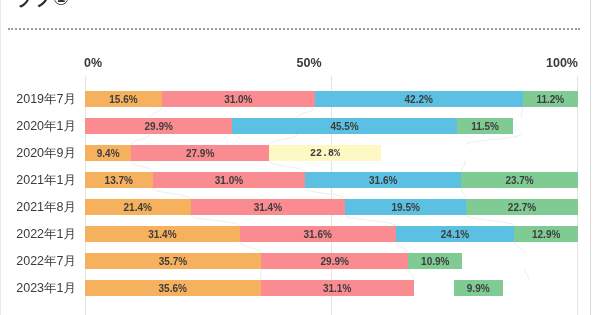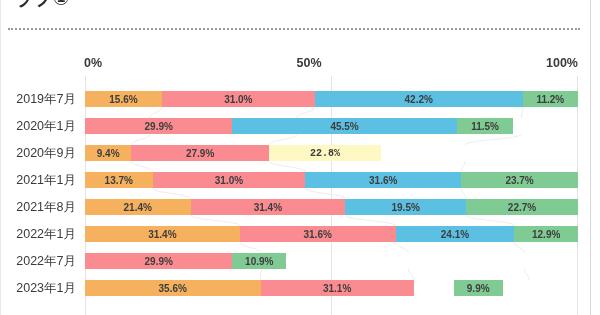--- a/index.html
+++ b/index.html
@@ -308,20 +308,23 @@
               <div class="seg" style="width: 24.1%; background: rgb(92, 192, 226);">
                 <span>24.1%</span>
               </div>
               <div class="seg" style="width: 12.9%; background: rgb(127, 203, 147);">
                 <span>12.9%</span>
               </div>
             </div>
           </div>
           <div class="bar-row">
             <div class="bar">
+              <div class="seg" style="width: 35.7%; background: rgb(246, 177, 94);">
+                <span>35.7%</span>
+              </div>
               <div class="seg" style="width: 29.9%; background: rgb(250, 139, 145);">
                 <span>29.9%</span>
               </div>
               <div class="seg" style="width: 10.9%; background: rgb(127, 203, 147);">
                 <span>10.9%</span>
               </div>
             </div>
           </div>
           <div class="bar-row">
             <div class="bar">

